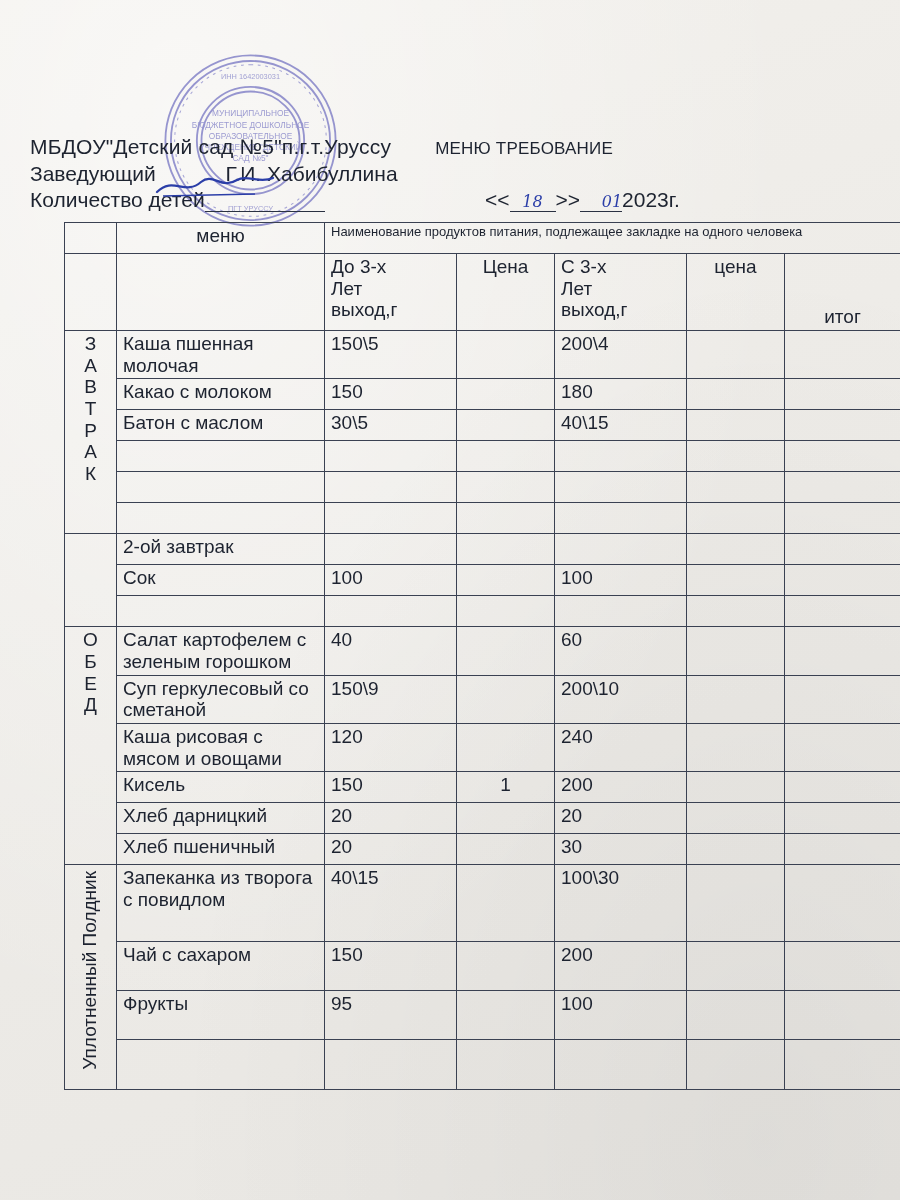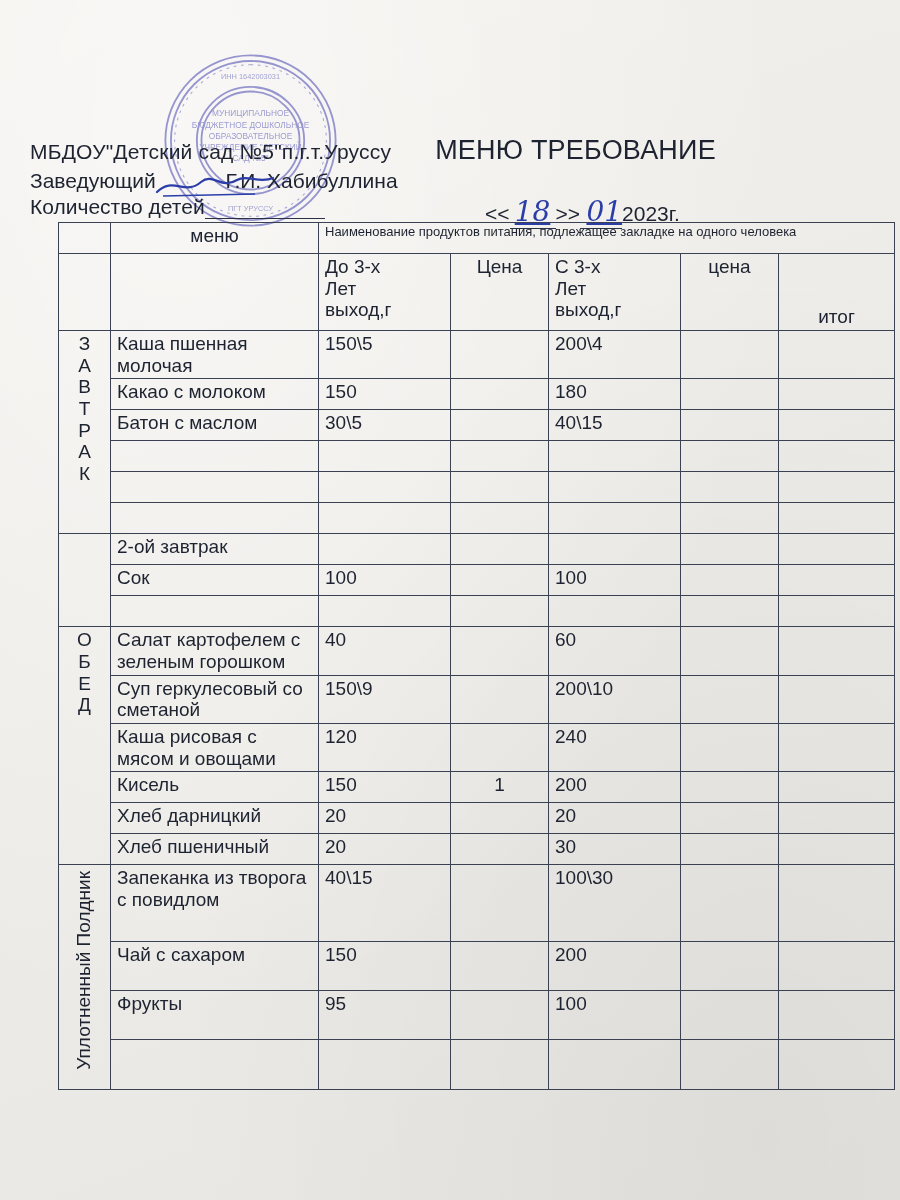--- a/index.html
+++ b/index.html
@@ -47,21 +47,21 @@
     display: flex;
     align-items: baseline;
     font-size: 21px;
     letter-spacing: 0.2px;
     white-space: nowrap;
     margin-bottom: 3px;
   }
   .hdr-org { font-size: 21px; }
   .hdr-title {
     margin-left: 44px;
-    font-size: 27px;
+    font-size: 17px;
   }
   .hdr-line2 {
     position: relative;
     font-size: 21px;
     margin-bottom: 2px;
   }
   .hdr-director-name { margin-left: 64px; }
   .hdr-line3 {
     position: relative;
     font-size: 21px;
@@ -90,22 +90,21 @@
     display: inline-block;
     width: 42px;
     border-bottom: 1.5px solid #2a3142;
     text-align: right;
   }
   
   .hand {
     font-family: "DejaVu Serif", serif;
     font-style: italic;
     color: #2b3ea8;
-    font-size: 28px;
-    text-decoration: underline;
+    font-size: 16px;
   }
   .signature {
     position: absolute;
     left: 155px;
     top: 172px;
     width: 120px;
     height: 26px;
     pointer-events: none;
   }
   
@@ -114,21 +113,21 @@
     left: 158px;
     top: 48px;
     width: 185px;
     height: 185px;
     opacity: 0.62;
     pointer-events: none;
   }
   
   table.menu {
     position: absolute;
-    left: 58px;
+    left: 64px;
     top: 222px;
     width: 836px;
     border-collapse: collapse;
     table-layout: fixed;
     font-size: 19px;
     color: #1d2330;
   }
   table.menu td {
     border: 1.4px solid #3a4152;
     padding: 2px 6px;

